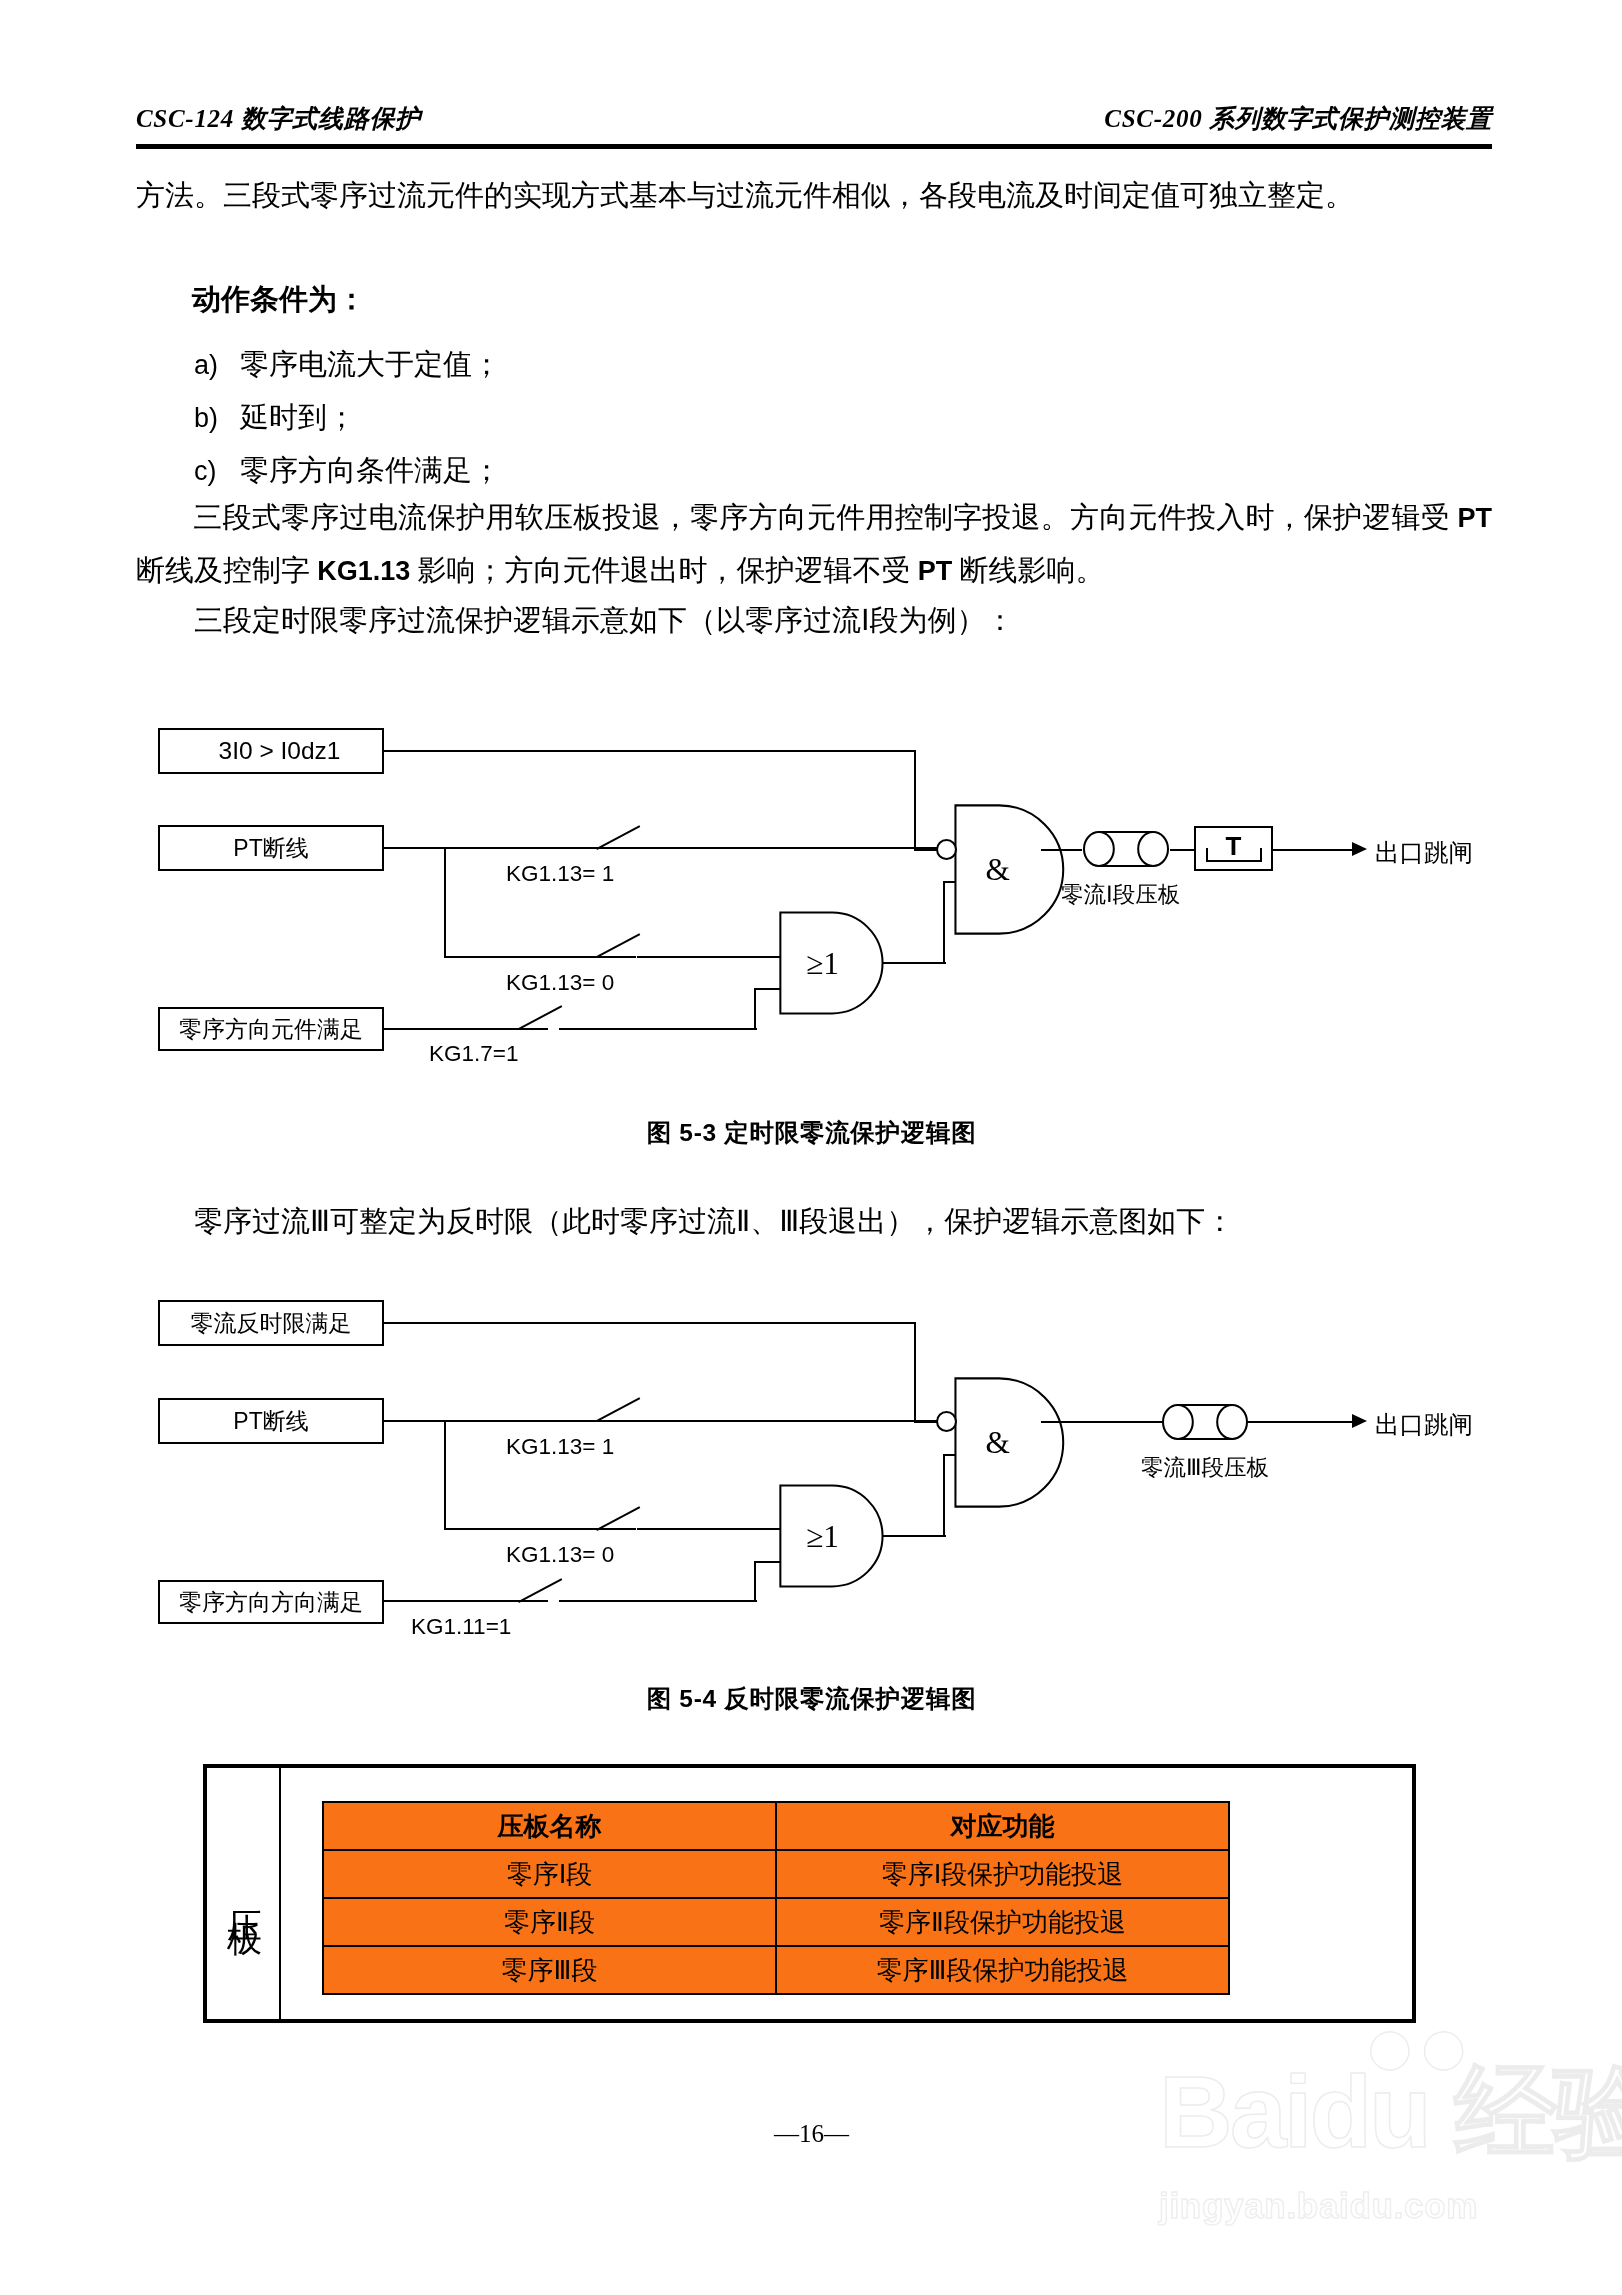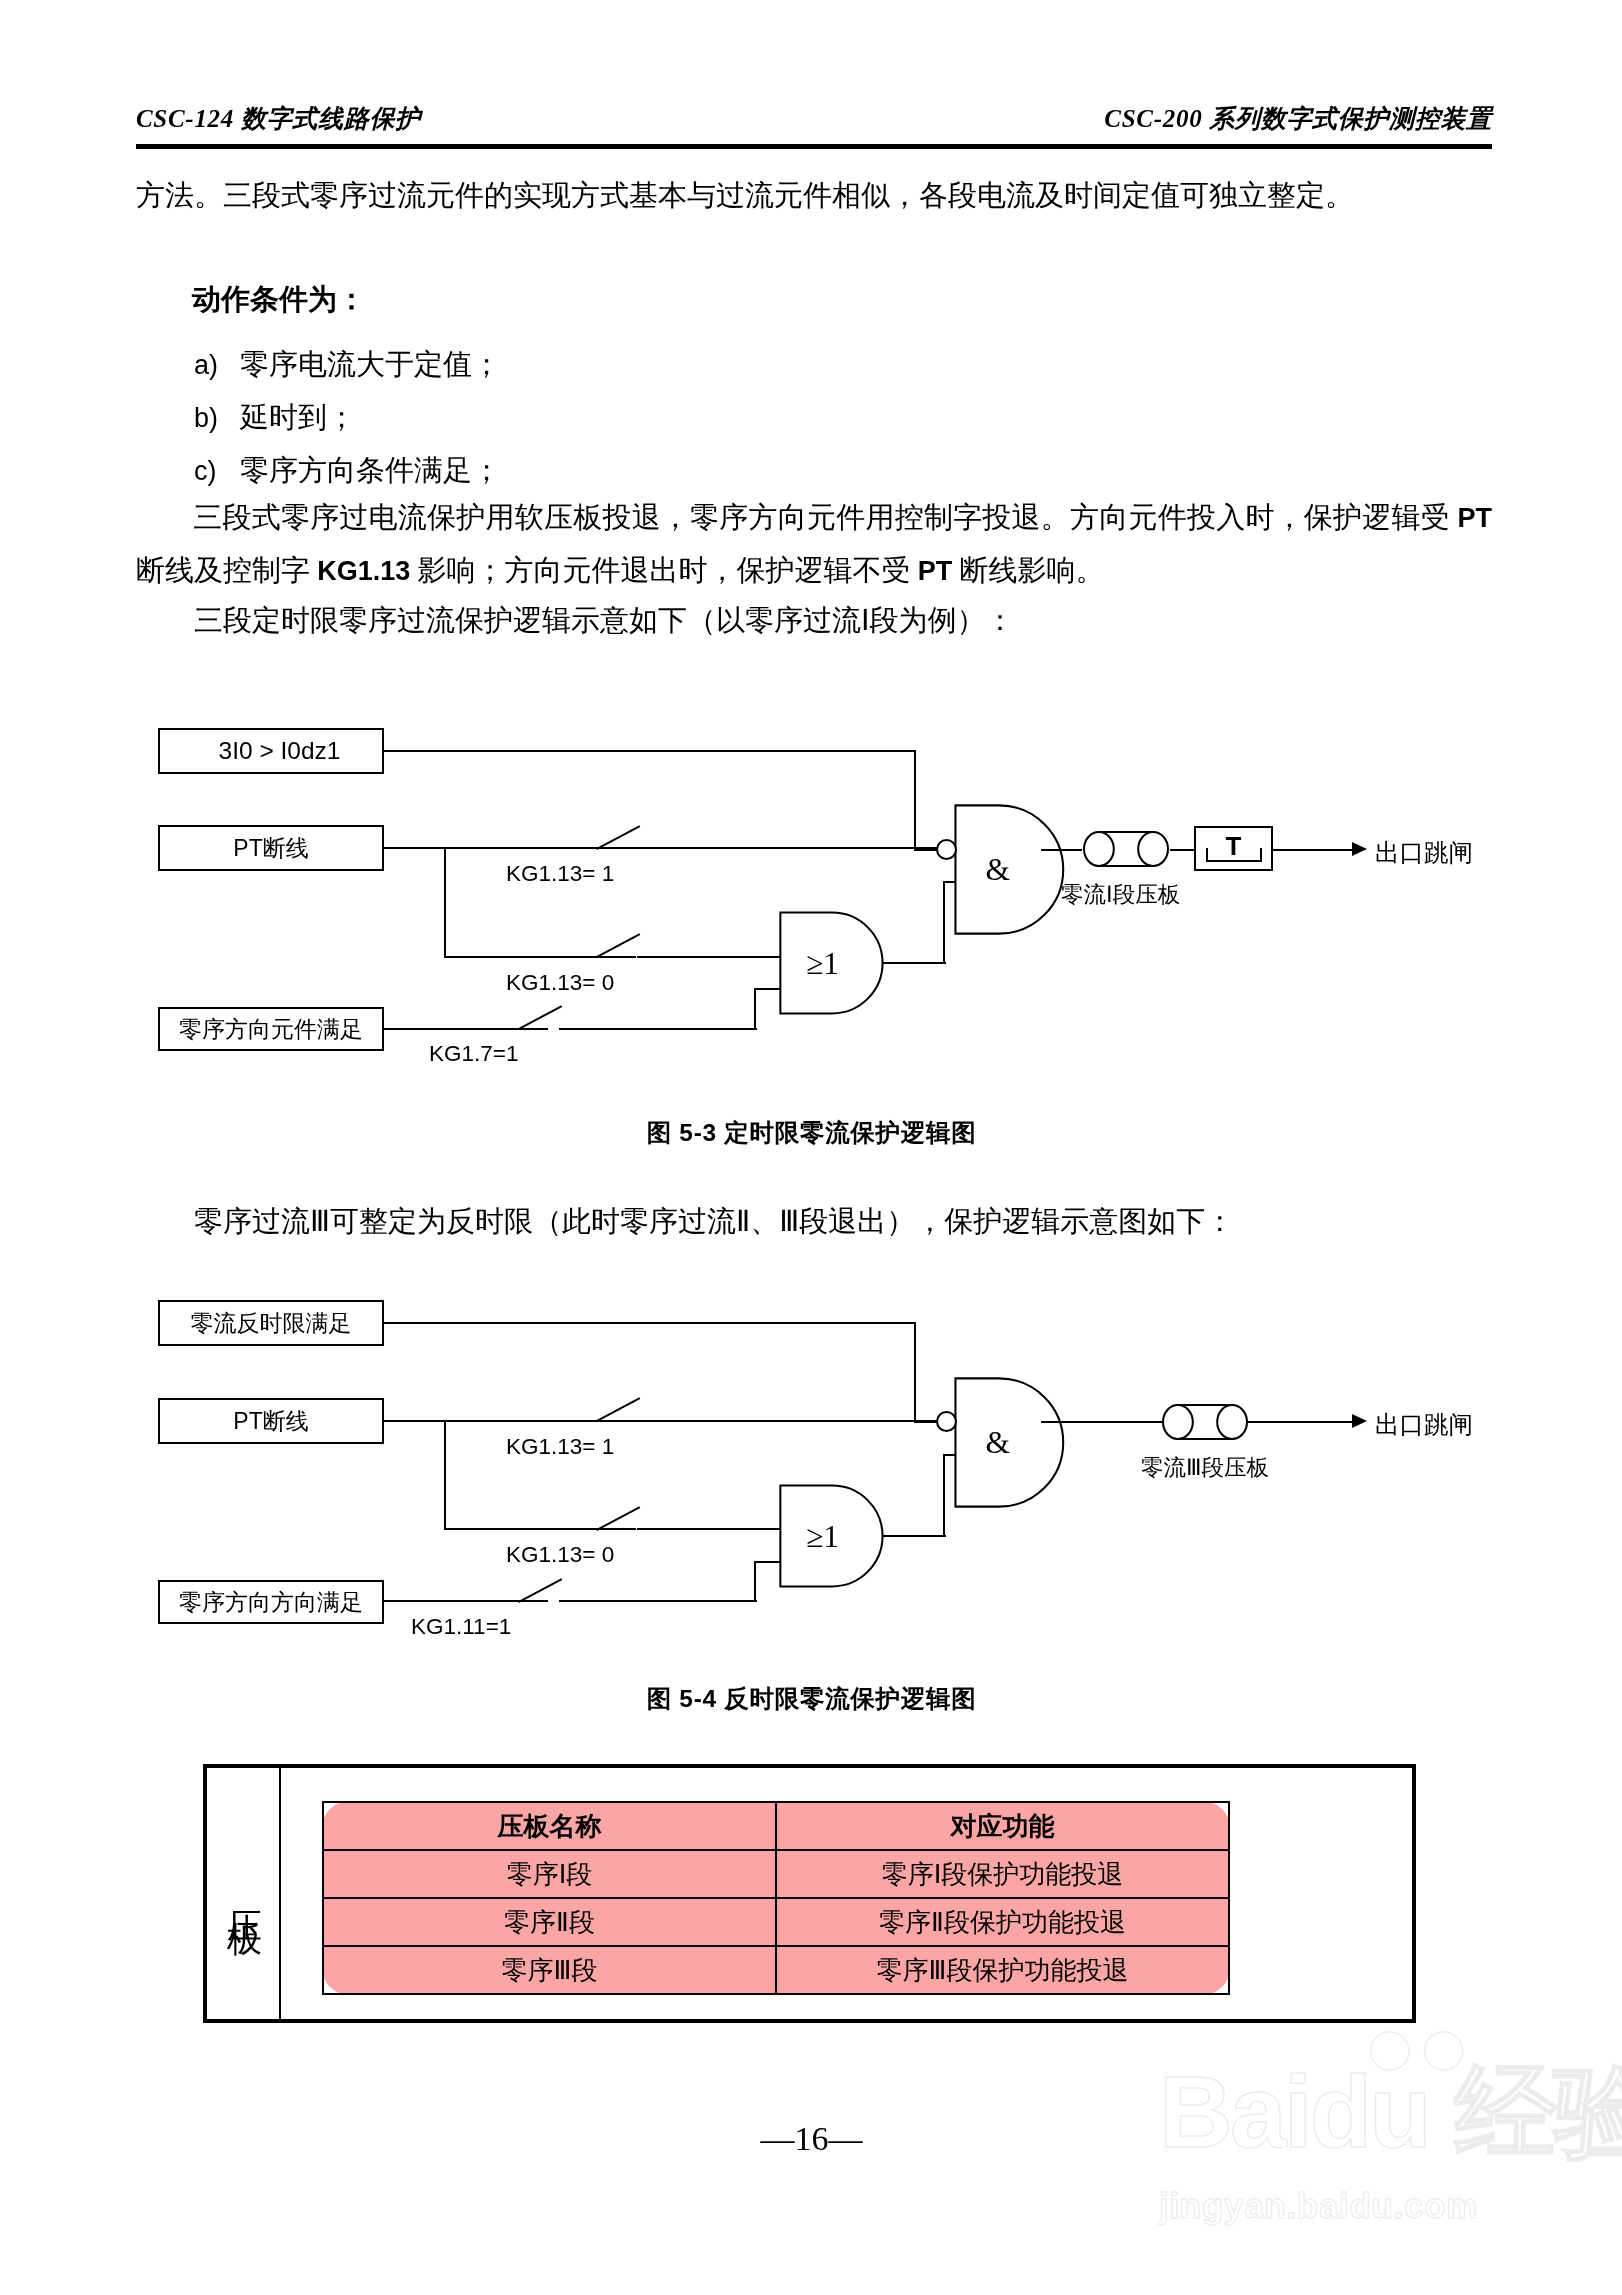--- a/index.html
+++ b/index.html
@@ -44,26 +44,26 @@
   .tbox .cup{position:absolute;left:9.5px;right:9.5px;top:20.4px;bottom:6.8px;border:2px solid #000;border-top:none;box-sizing:border-box;}
   .arrow{position:absolute;width:0;height:0;border-left:15px solid #000;border-top:7.5px solid transparent;border-bottom:7.5px solid transparent;}
   .outlbl{position:absolute;font-family:"Liberation Serif",serif;font-size:24.5px;white-space:nowrap;}
 
   .figcap{position:absolute;text-align:center;font-family:"Liberation Sans",sans-serif;font-weight:bold;font-size:24.5px;letter-spacing:0.7px;}
 
   
   .tblwrap{position:absolute;border:4.1px solid #000;box-sizing:border-box;background:#fff;}
   .tbl-side{position:absolute;left:0;top:0;bottom:0;width:74px;border-right:2.7px solid #000;box-sizing:border-box;display:flex;align-items:center;justify-content:center;}
   .tbl-side span{font-size:35px;font-family:"Liberation Serif",serif;writing-mode:vertical-rl;letter-spacing:11px;}
-  table.inner{position:absolute;border-collapse:collapse;background:#fca5a5;border-radius:27px;}
+  table.inner{position:absolute;border-collapse:collapse;background:#f97316;}
   table.inner td{border:2px solid #000;text-align:center;font-size:26px;font-family:"Liberation Serif",serif;padding:0;height:46px;}
   table.inner tr.head td{border-width:2.7px;font-weight:bold;}
 
   
-  .pagenum{position:absolute;width:100%;text-align:center;font-size:34px;font-family:"Liberation Serif",serif;}
+  .pagenum{position:absolute;width:100%;text-align:center;font-size:25px;font-family:"Liberation Serif",serif;}
   .wm{position:absolute;pointer-events:none;user-select:none;}
   .wm .bd{font-family:"Liberation Sans",sans-serif;font-weight:bold;font-size:102px;color:#fff;-webkit-text-stroke:1.4px #ececed;text-shadow:0 0 1.4px #e8e8e8;white-space:nowrap;letter-spacing:-2.7px;}
   .wm .url{font-family:"Liberation Sans",sans-serif;font-weight:bold;font-size:35px;color:#fff;-webkit-text-stroke:1.4px #eeeeef;white-space:nowrap;margin-top:4.1px;letter-spacing:0.7px;}
   .wm .paw{position:absolute;left:204px;top:-50px;color:#fff;-webkit-text-stroke:1.4px #ededee;font-size:89px;}
 </style>
 </head>
 <body>
 
 <div class="page">
 

